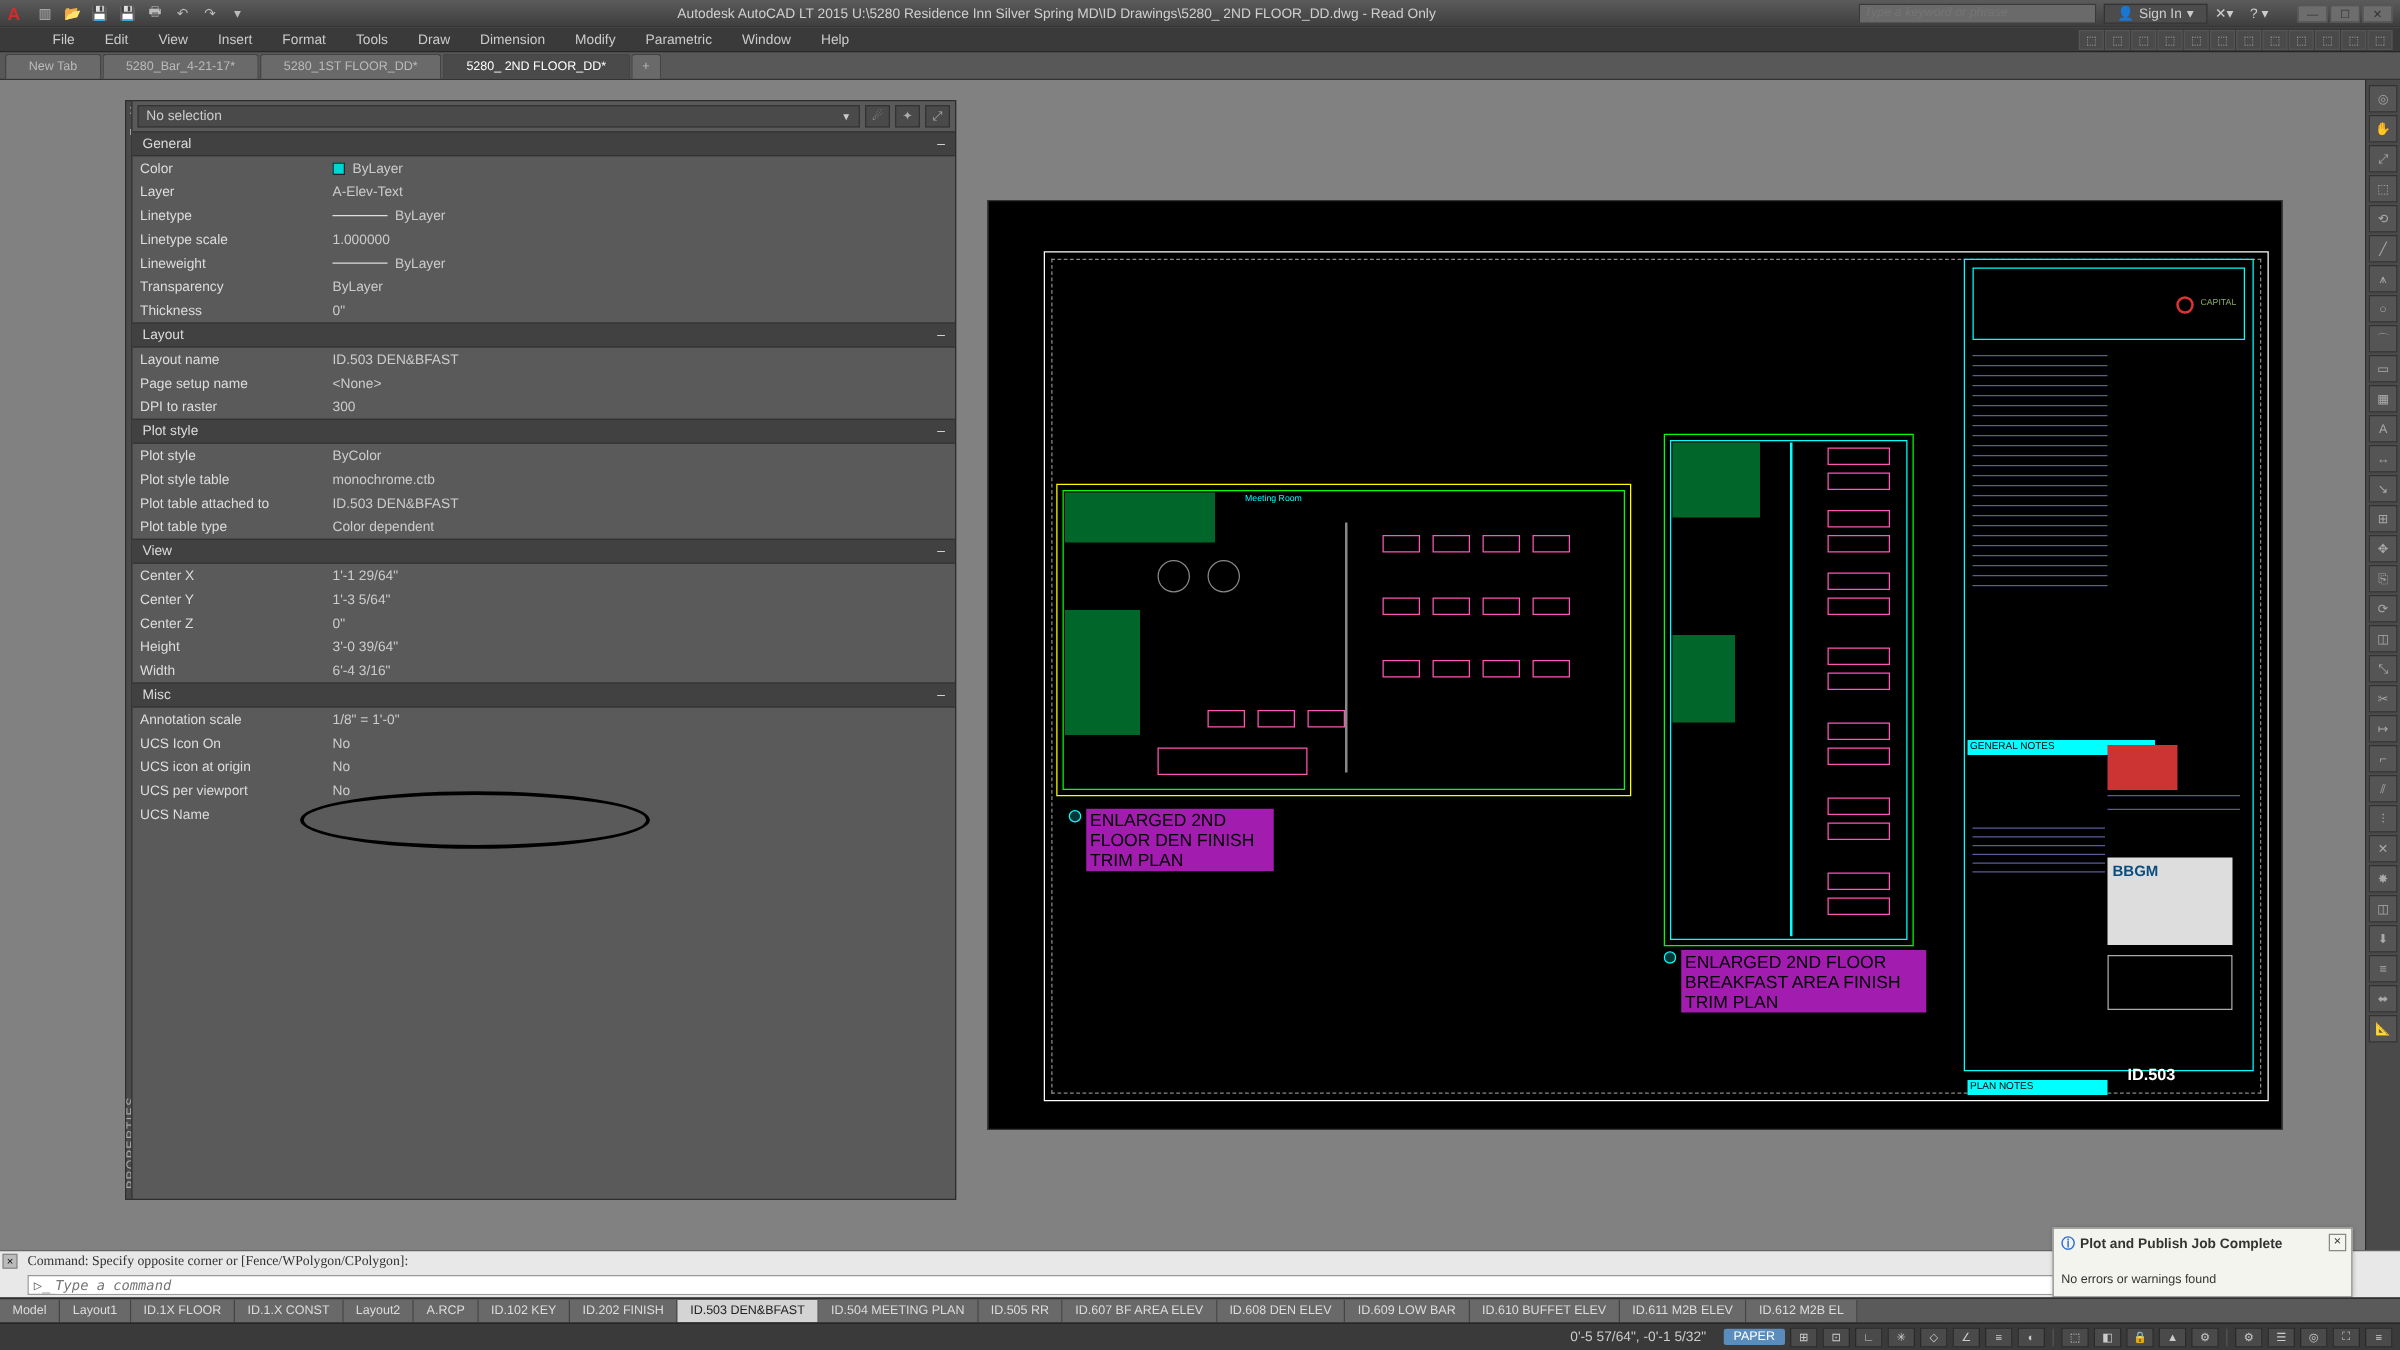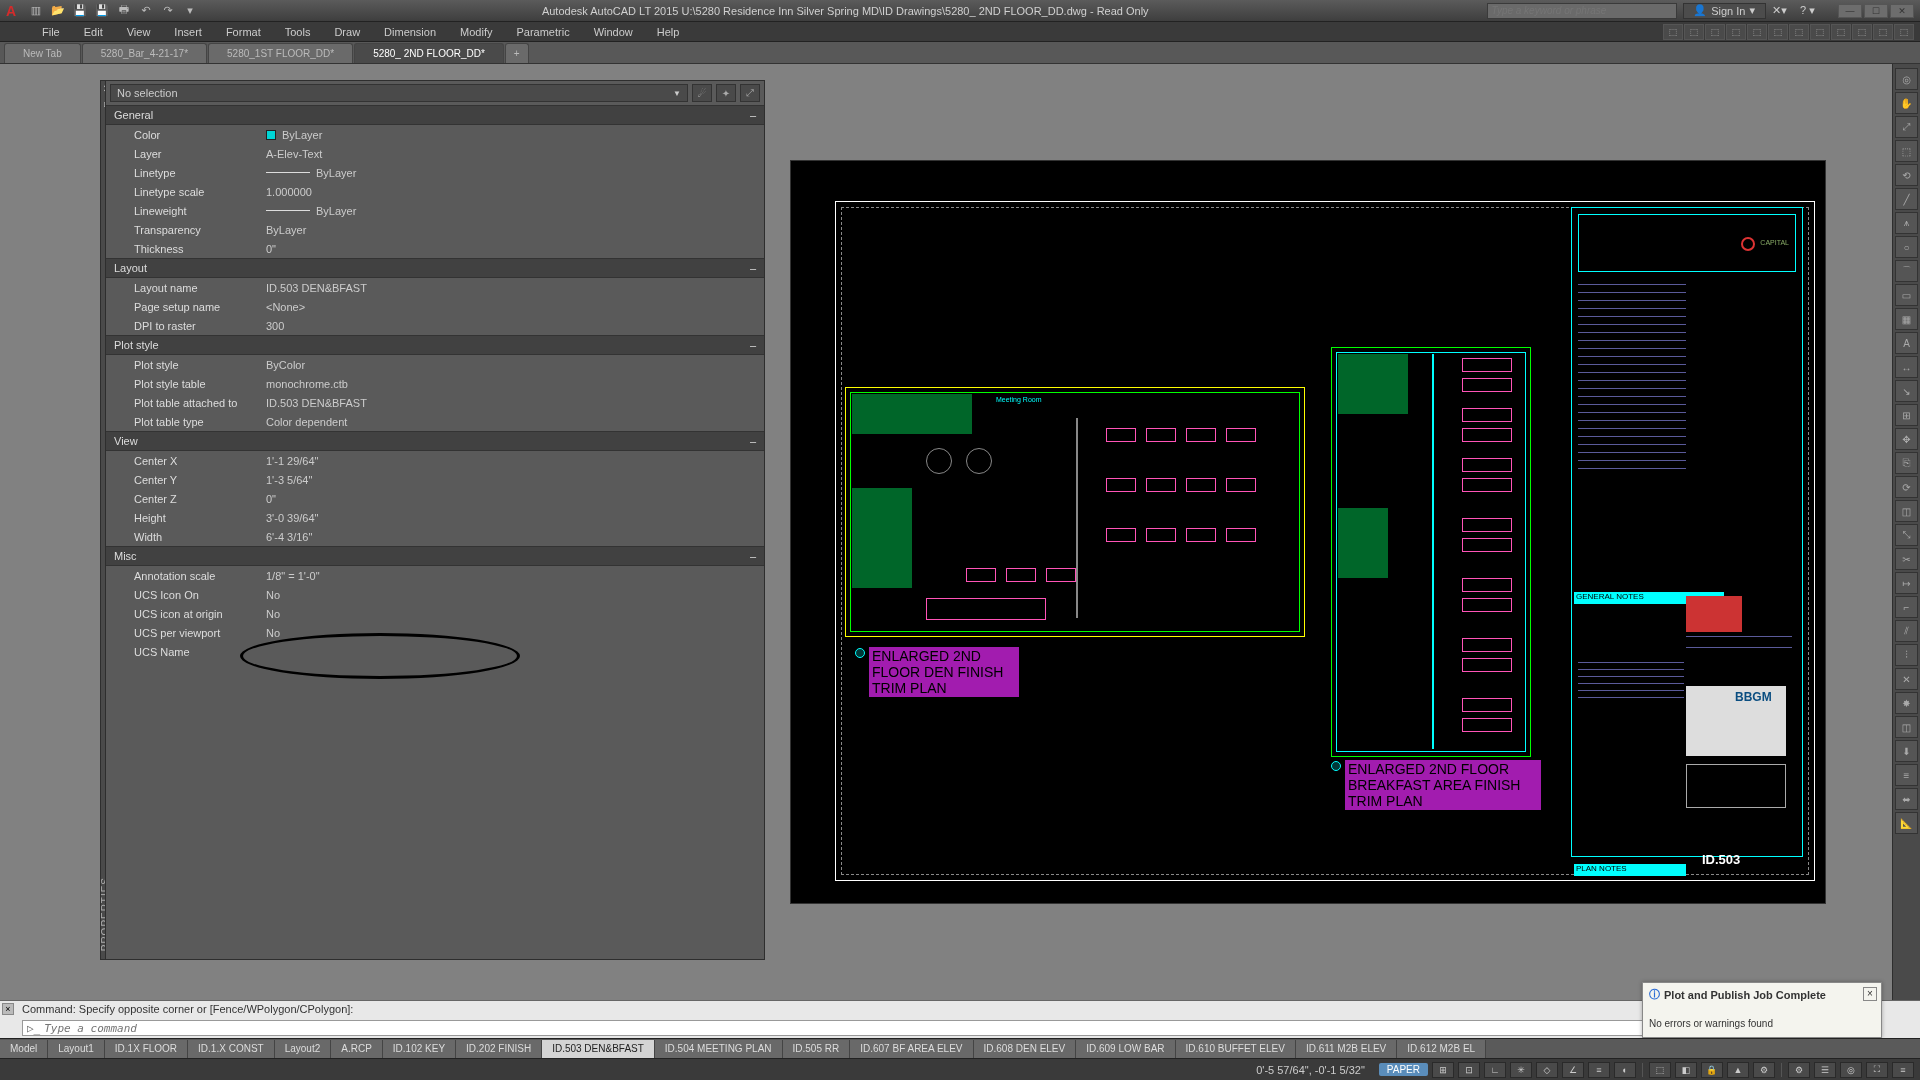--- a/index.html
+++ b/index.html
@@ -36,21 +36,21 @@
 .ph-x{text-align:center;color:#ccc;font-size:10px;margin-top:2px;}
 .ph-title{writing-mode:vertical-rl;transform:rotate(180deg);position:absolute;bottom:8px;left:-1px;color:#aaa;font-size:10px;letter-spacing:1px;}
 
 .props-head{height:24px;display:flex;align-items:center;padding:4px;gap:4px;}
 .sel-combo{flex:1;height:18px;background:#4a4a4a;border:1px solid #333;color:#ccc;padding:0 6px;font-size:11px;display:flex;align-items:center;justify-content:space-between;}
 .sel-combo .arrow{font-size:8px;}
 .head-btn{width:20px;height:18px;background:#4a4a4a;border:1px solid #333;display:flex;align-items:center;justify-content:center;color:#aaa;font-size:10px;}
 
 .psec-head{height:20px;background:#414141;color:#ddd;padding:0 8px;display:flex;align-items:center;justify-content:space-between;border-top:1px solid #333;border-bottom:1px solid #333;}
 .prow{height:19px;display:flex;align-items:center;}
-.prow .lbl{width:160px;padding-left:28px;color:#ddd;font-size:11px;}
+.prow .lbl{width:160px;padding-left:6px;color:#ddd;font-size:11px;}
 .prow .val{flex:1;color:#ccc;font-size:11px;display:flex;align-items:center;gap:6px;}
 .swatch{width:10px;height:10px;background:#00d5d5;border:1px solid #222;}
 .linepat{width:44px;height:1px;border-top:1px solid #ddd;}
 
 
 .ellipse{position:absolute;border:3px solid #000;border-radius:50%;pointer-events:none;}
 
 
 .viewport{position:absolute;left:790px;top:160px;width:1036px;height:744px;background:#000;border:1px solid #333;}
 .paper-sheet{position:absolute;background:#000;border:1px solid #fff;}
@@ -66,21 +66,21 @@
 .fp-grn{position:absolute;background:#0a4;opacity:.6;}
 .fp-cyn{position:absolute;color:#0ff;font-size:7px;}
 
 
 .rtool{position:absolute;right:0;top:64px;width:28px;bottom:64px;background:#4a4a4a;border-left:1px solid #2e2e2e;display:flex;flex-direction:column;gap:2px;padding:4px 2px;}
 .rtool div{height:22px;background:#555;border:1px solid #333;display:flex;align-items:center;justify-content:center;color:#aaa;font-size:10px;}
 
 
 .cmdarea{position:absolute;left:0;right:0;bottom:42px;height:38px;background:#e8e8e8;border-top:1px solid #666;}
 .cmd-x{position:absolute;left:2px;top:2px;width:12px;height:12px;background:#bbb;border:1px solid #888;font-size:9px;text-align:center;color:#000;}
-.cmd-hist{position:absolute;left:22px;top:2px;right:260px;color:#333;font-family:Liberation Sans, sans-serif;font-size:11px;}
+.cmd-hist{position:absolute;left:22px;top:2px;right:260px;color:#333;font-family:Liberation Serif, serif;font-size:11px;}
 .cmd-input{position:absolute;left:22px;bottom:2px;right:260px;height:16px;border:1px solid #999;background:#fff;display:flex;align-items:center;gap:4px;padding:0 4px;}
 .cmd-input input{flex:1;border:none;outline:none;font-family:Consolas,monospace;font-size:11px;font-style:italic;color:#888;}
 .cmd-prompt{color:#666;font-family:Consolas,monospace;}
 
 
 .notif{position:absolute;right:38px;bottom:42px;width:240px;height:56px;background:#f4f4ee;border:1px solid #888;box-shadow:0 0 4px rgba(0,0,0,.3);padding:4px 6px;color:#333;}
 .notif .nt-h{display:flex;align-items:center;gap:4px;font-weight:bold;font-size:11px;}
 .notif .nt-x{position:absolute;right:4px;top:4px;width:14px;height:14px;border:1px solid #888;text-align:center;font-size:10px;line-height:12px;}
 .notif .nt-link{color:#1455c0;font-size:10px;}
 .notif .nt-msg{font-size:10px;margin:16px 0;}
@@ -408,21 +408,21 @@
     <div style="position:absolute;left:114px;top:428px;width:106px;height:12px;border-top:1px solid #5a5a9a;border-bottom:1px solid #5a5a9a;"></div>
     <div style="position:absolute;left:6px;top:448px;width:106px;height:80px;">
       <div style="height:7px;border-bottom:1px solid #5a5a9a;"></div>
         <div style="height:7px;border-bottom:1px solid #5a5a9a;"></div>
       <div style="height:7px;border-bottom:1px solid #5a5a9a;"></div>
         <div style="height:7px;border-bottom:1px solid #5a5a9a;"></div>
       <div style="height:7px;border-bottom:1px solid #5a5a9a;"></div>
         <div style="height:7px;border-bottom:1px solid #5a5a9a;"></div>
     </div>
     <div style="position:absolute;left:114px;top:478px;width:100px;height:70px;background:#ddd;">
-      <div style="position:absolute;left:4px;top:4px;color:#0a4d80;font-weight:bold;font-size:12px;margin-left:45px;">BBGM</div>
+      <div style="position:absolute;left:4px;top:4px;color:#0a4d80;font-weight:bold;font-size:12px;">BBGM</div>
     </div>
     <div style="position:absolute;left:114px;top:556px;width:100px;height:44px;border:1px solid #aaa;"></div>
     <div class="sheetno" style="left:130px;top:644px;">ID.503</div>
     <div style="position:absolute;left:2px;top:656px;width:112px;height:12px;background:#0ff;color:#000;font-size:8px;padding-left:2px;">PLAN NOTES</div>
   </div>
 
   <div class="floorplan" style="left:54px;top:226px;width:460px;height:250px;">
     <div class="fp-cyn" style="left:150px;top:8px;">Meeting Room</div>
     <div class="fp-grn block" style="left:6px;top:6px;width:120px;height:40px;"></div>
     <div class="fp-grn block" style="left:6px;top:100px;width:60px;height:100px;"></div>

